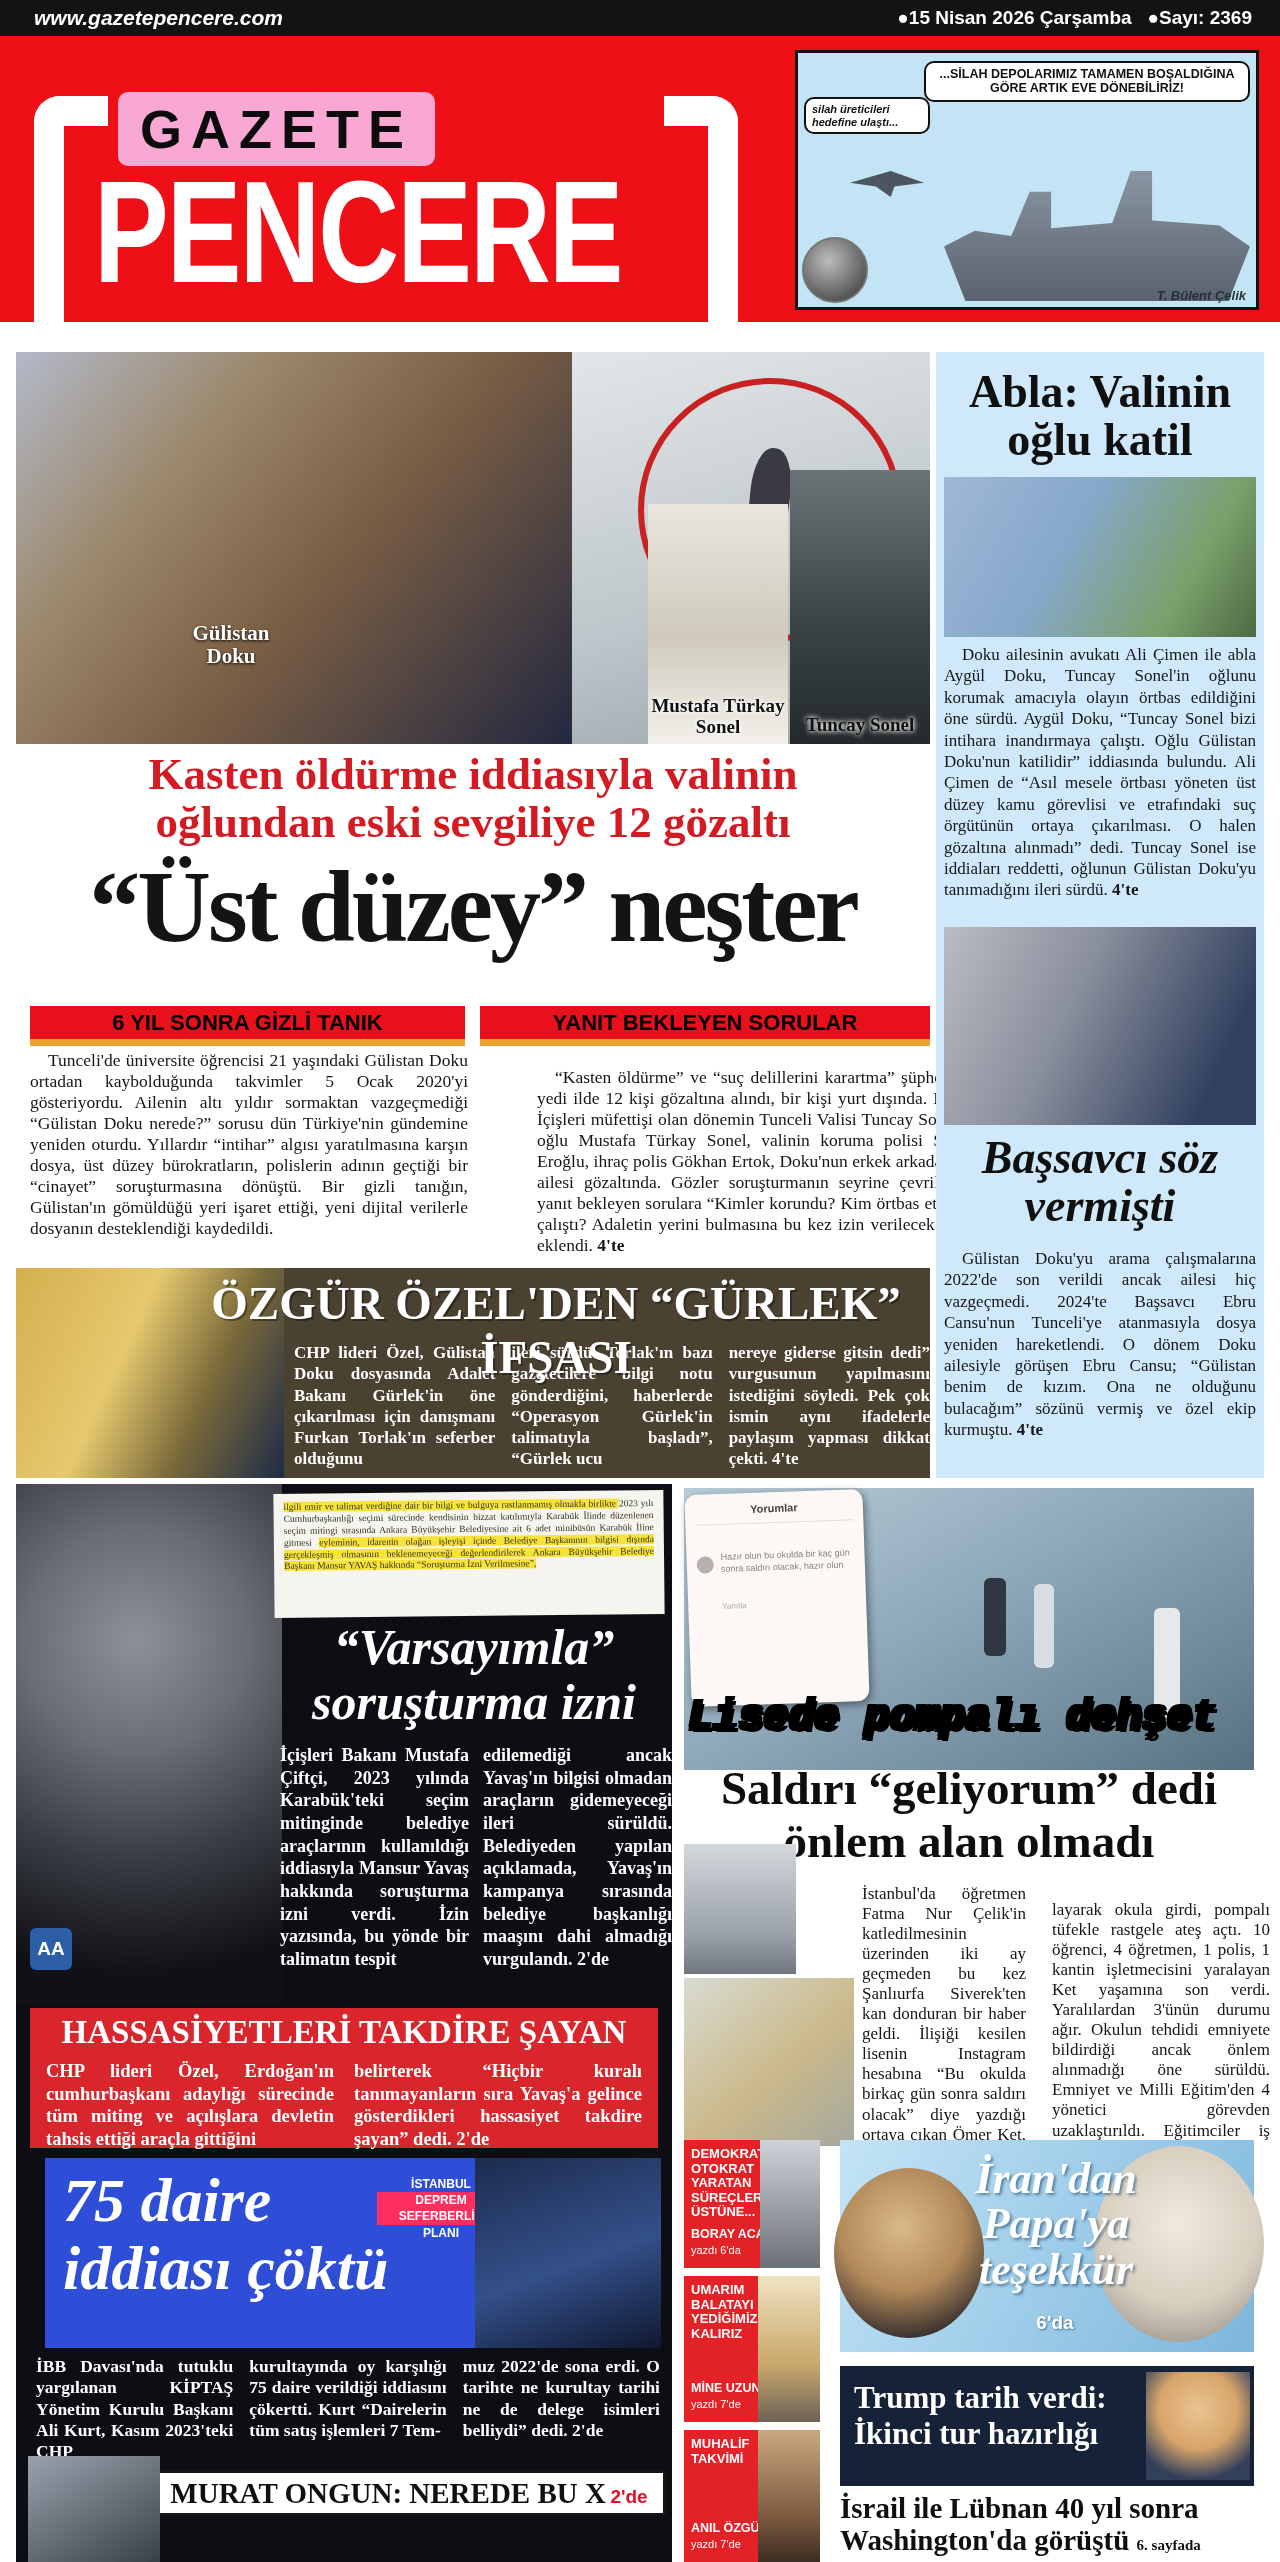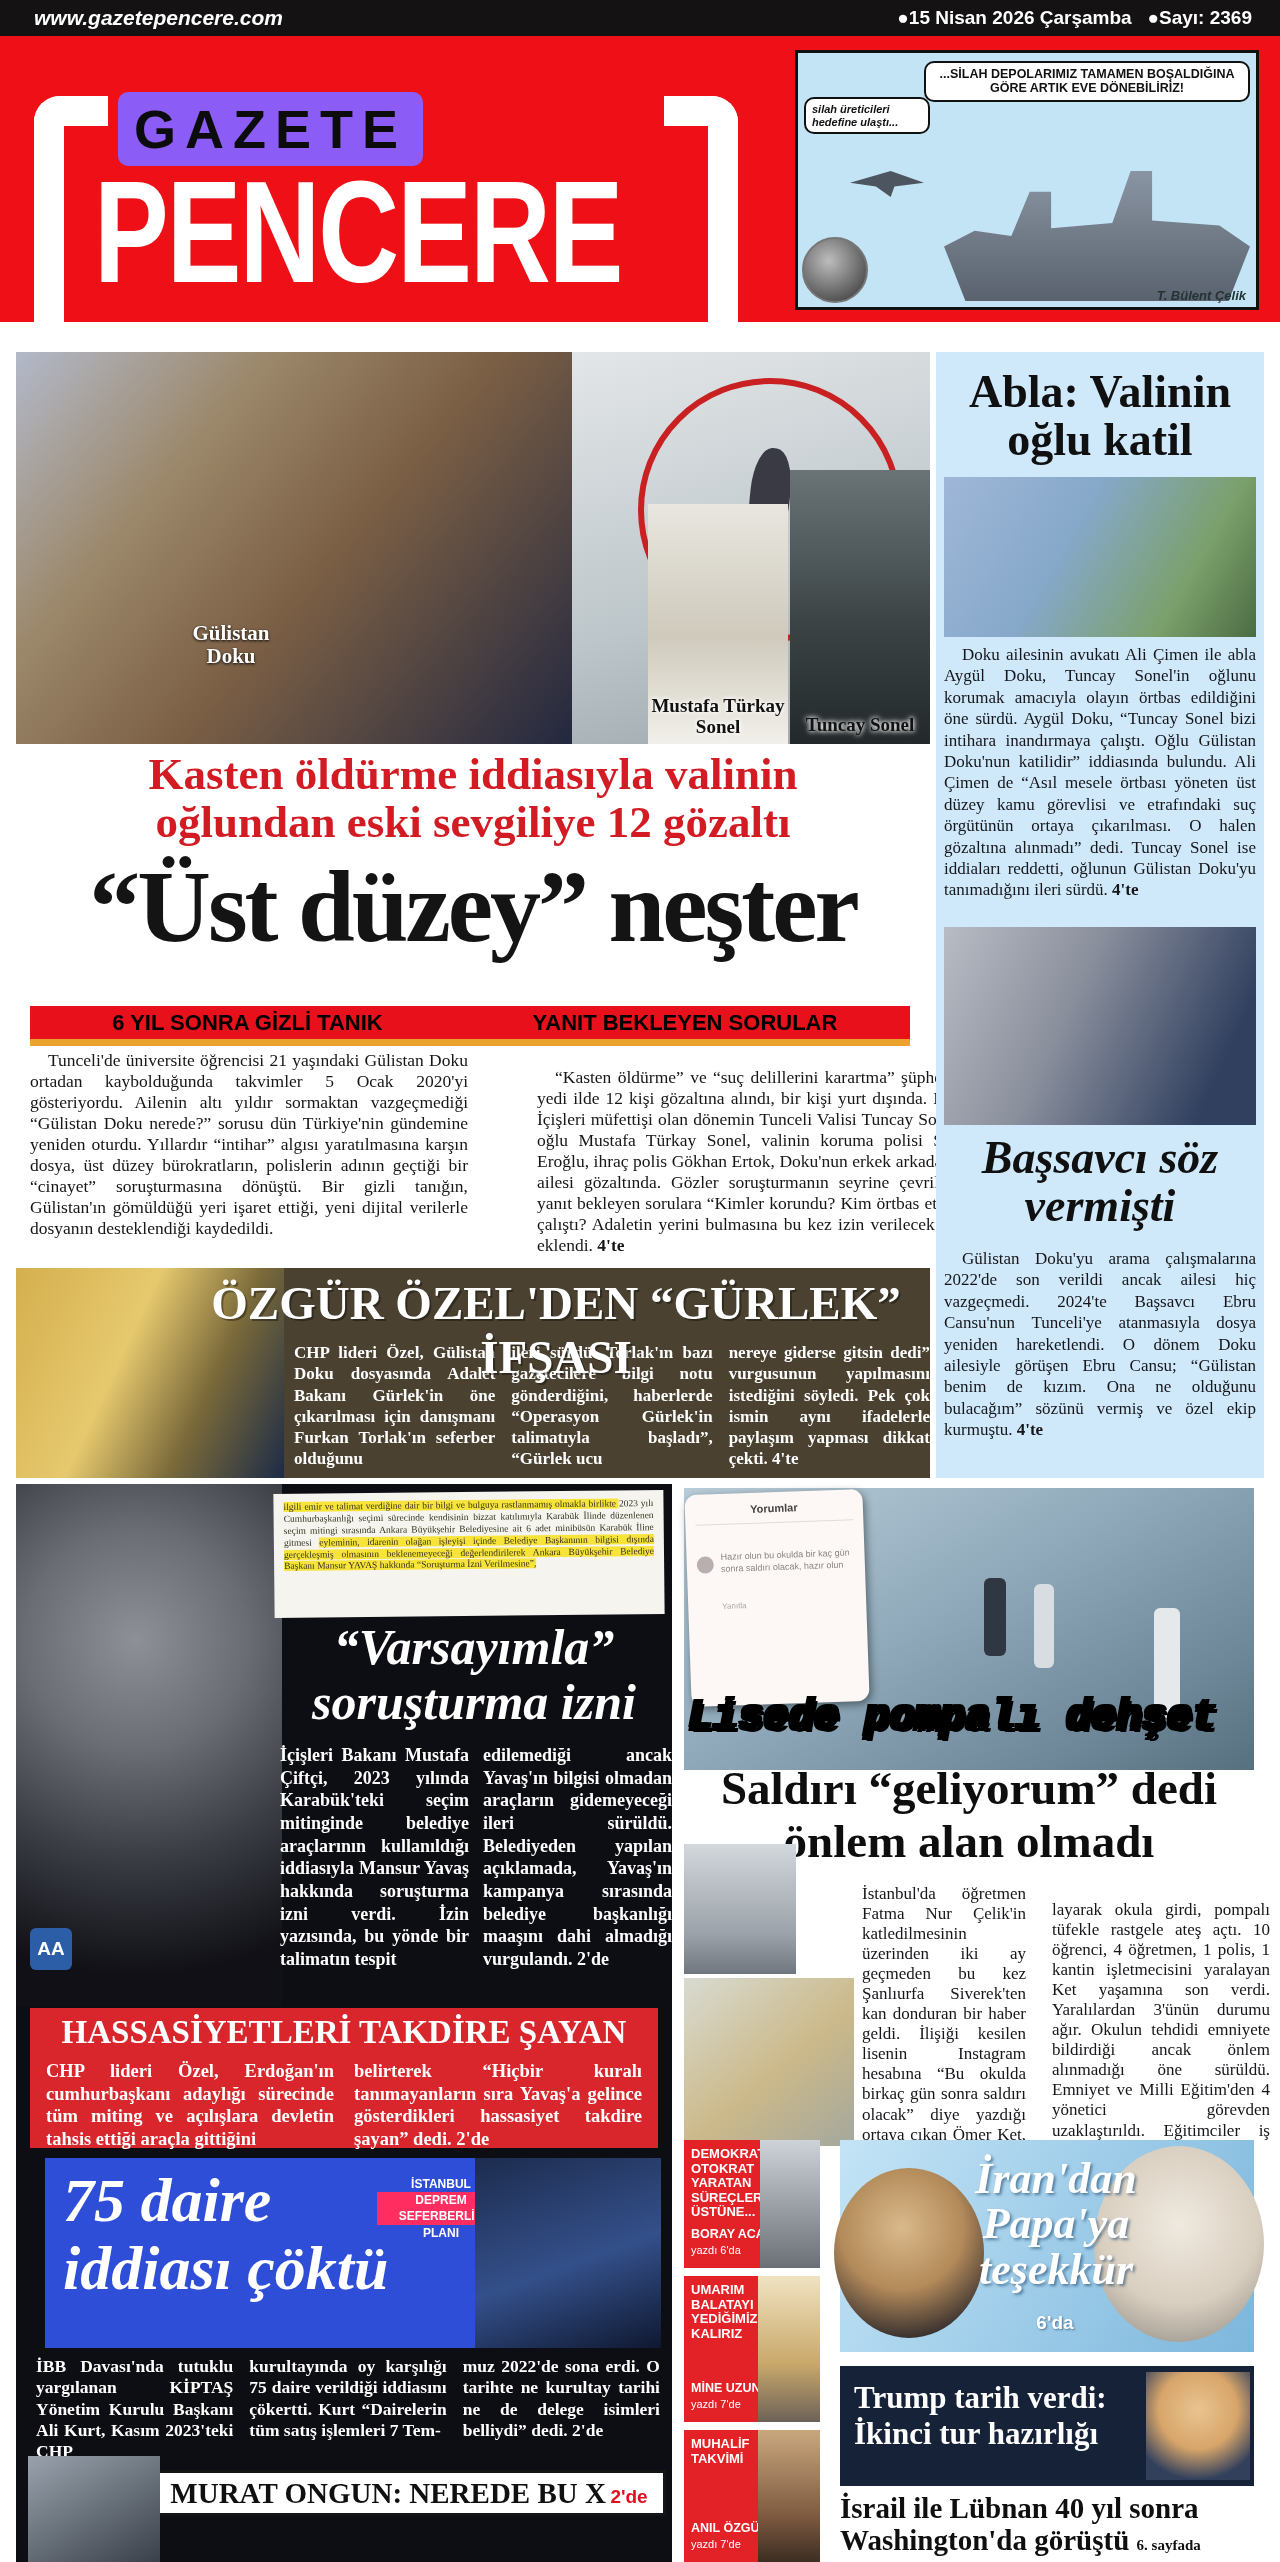--- a/index.html
+++ b/index.html
@@ -12,21 +12,21 @@
        font-weight:900;font-size:19px;line-height:1.1}
   
   .topbar{left:0;top:0;width:1280px;height:36px;background:#141212;color:#fff}
   .topbar .url{position:absolute;left:34px;top:0;line-height:36px;font-size:21px;font-weight:bold;font-style:italic}
   .topbar .right{position:absolute;right:28px;top:0;line-height:36px;font-size:19px;font-weight:bold}
   
   .masthead{left:0;top:36px;width:1280px;height:286px;background:#ee1016}
   .bracket{position:absolute;width:44px;height:200px;border:30px solid #fff;border-radius:26px}
   .bracket.l{border-right:none;border-top-right-radius:0;border-bottom-right-radius:0}
   .bracket.r{border-left:none;border-top-left-radius:0;border-bottom-left-radius:0}
-  .gazete{position:absolute;left:118px;top:56px;background:#8b5cf6;border-radius:10px;padding:6px 16px;
+  .gazete{position:absolute;left:118px;top:56px;background:#f9a8d4;border-radius:10px;padding:6px 22px;
           color:#0c0c0c;font-weight:900;font-size:54px;letter-spacing:9px}
   .pencere{position:absolute;left:94px;top:124px;color:#fff;font-weight:900;font-size:112px;
            letter-spacing:-2px;line-height:1;transform:scaleY(1.3);transform-origin:top left}
   .cartoon{position:absolute;left:795px;top:14px;width:458px;height:254px;background:#c3e4f4;
            border:3px solid #101010}
   .bubble{position:absolute;background:#fff;border:2px solid #111;border-radius:10px;padding:4px 6px;
           font-size:11px;font-weight:bold;color:#111;line-height:1.15}
   .sig{position:absolute;right:10px;bottom:4px;font-size:13px;font-style:italic;font-weight:bold;color:#233}
   
   .kicker{color:#d31b24;font-weight:900;text-align:center;font-size:45px;line-height:1.07}
@@ -147,21 +147,21 @@
   <div class="ph" style="left:774px;top:118px;width:140px;height:274px;
        background:linear-gradient(#6a7476,#3c4446 55%,#23292b)">
     <div class="cap" style="bottom:8px;top:auto;color:#111;text-shadow:0 0 4px #fff,0 0 6px #fff">Tuncay Sonel</div>
   </div>
 </div>
 
 <div class="abs serif kicker" style="left:53px;top:750px;width:840px">Kasten öldürme iddiasıyla valinin oğlundan eski sevgiliye 12 gözaltı</div>
 <div class="abs serif bigline" style="left:16px;top:856px;width:914px">“Üst düzey” neşter</div>
 
 <div class="abs bar" style="left:30px;top:1006px;width:435px">6 YIL SONRA GİZLİ TANIK</div>
-<div class="abs bar" style="left:460px;top:1006px;width:450px">YANIT BEKLEYEN SORULAR</div>
+<div class="abs bar" style="left:480px;top:1006px;width:450px">YANIT BEKLEYEN SORULAR</div>
 
 <p class="abs coltxt indent" style="left:30px;top:1050px;width:438px;margin:0">Tunceli'de üniversite öğrencisi 21 yaşındaki Gülistan Doku ortadan kaybolduğunda takvimler 5 Ocak 2020'yi gösteriyordu. Ailenin altı yıldır sormaktan vazgeçmediği “Gülistan Doku nerede?” sorusu dün Türkiye'nin gündemine yeniden oturdu. Yıllardır “intihar” algısı yaratılmasına karşın dosya, üst düzey bürokratların, polislerin adının geçtiği bir “cinayet” soruşturmasına dönüştü. Bir gizli tanığın, Gülistan'ın gömüldüğü yeri işaret ettiği, yeni dijital verilerle dosyanın desteklendiği kaydedildi.</p>
 <p class="abs coltxt indent" style="left:520px;top:1050px;width:438px;margin:17px">
   <span>“Kasten öldürme” ve “suç delillerini karartma” şüphesiyle yedi ilde 12 kişi gözaltına alındı, bir kişi yurt dışında. Halen İçişleri müfettişi olan dönemin Tunceli Valisi Tuncay Sonel'in oğlu Mustafa Türkay Sonel, valinin koruma polisi Şükrü Eroğlu, ihraç polis Gökhan Ertok, Doku'nun erkek arkadaşı ve ailesi gözaltında. Gözler soruşturmanın seyrine çevrilirken yanıt bekleyen sorulara “Kimler korundu? Kim örtbas etmeye çalıştı? Adaletin yerini bulmasına bu kez izin verilecek mi?” eklendi.</span>
   <b>4'te</b>
 </p>
 
 <div class="abs sidebar">
   <div class="abs sb-h" style="left:8px;top:16px;width:312px;font-size:46px">Abla: Valinin oğlu katil</div>
   <div class="ph" style="left:8px;top:125px;width:312px;height:160px;

